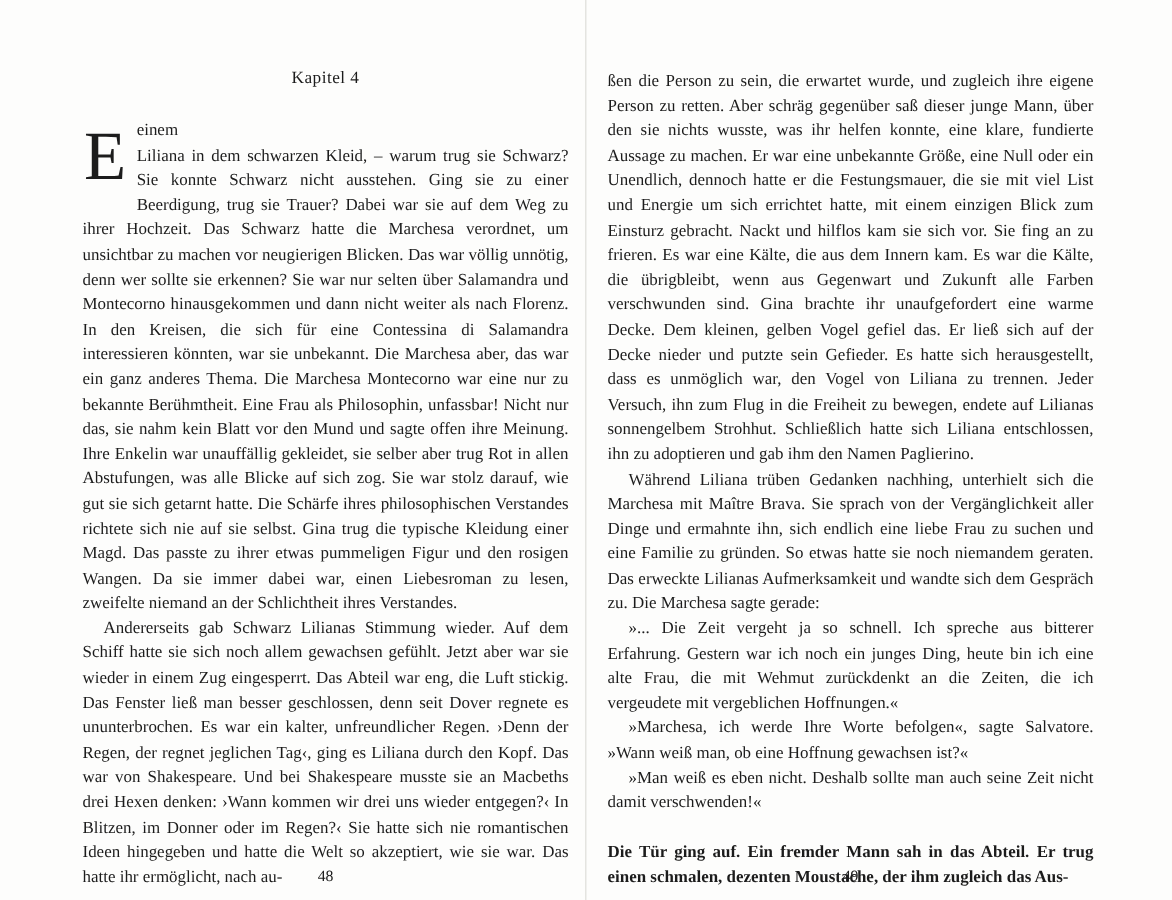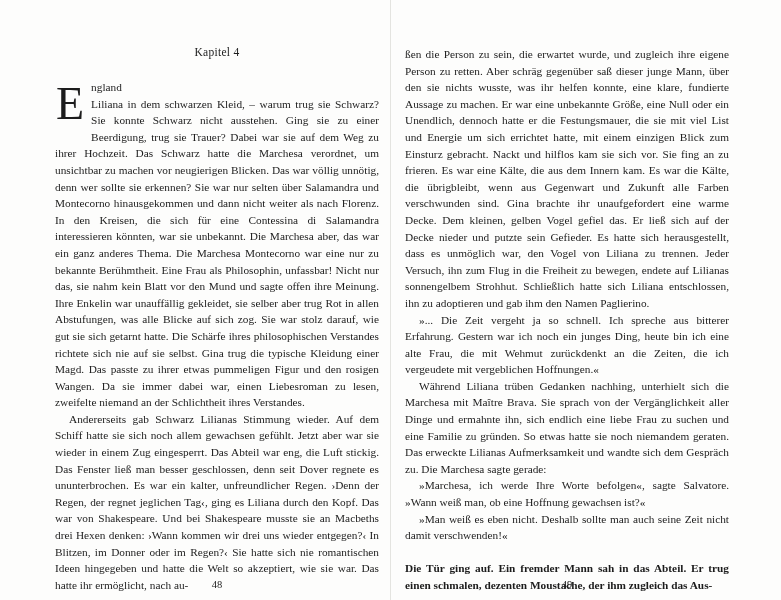--- a/index.html
+++ b/index.html
@@ -50,35 +50,35 @@
 </head>
 <body>
 
 <div class="spread">
 
   <div class="page page-left">
     <div class="text-block">
       <div class="chapter-heading">Kapitel 4</div>
       <p class="para">
         <span class="dropcap">E</span>
-        <span class="firstline">ngland</span>
+        <span class="firstline">einem</span>
         <span>Liliana in dem schwarzen Kleid, – warum trug sie Schwarz? Sie konnte Schwarz nicht ausstehen. Ging sie zu einer Beerdigung, trug sie Trauer? Dabei war sie auf dem Weg zu ihrer Hochzeit. Das Schwarz hatte die Marchesa verordnet, um unsichtbar zu machen vor neugierigen Blicken. Das war völlig unnötig, denn wer sollte sie erkennen? Sie war nur selten über Salamandra und Montecorno hinausgekommen und dann nicht weiter als nach Florenz. In den Kreisen, die sich für eine Contessina di Salamandra interessieren könnten, war sie unbekannt. Die Marchesa aber, das war ein ganz anderes Thema. Die Marchesa Montecorno war eine nur zu bekannte Berühmtheit. Eine Frau als Philosophin, unfassbar! Nicht nur das, sie nahm kein Blatt vor den Mund und sagte offen ihre Meinung. Ihre Enkelin war unauffällig gekleidet, sie selber aber trug Rot in allen Abstufungen, was alle Blicke auf sich zog. Sie war stolz darauf, wie gut sie sich getarnt hatte. Die Schärfe ihres philosophischen Verstandes richtete sich nie auf sie selbst. Gina trug die typische Kleidung einer Magd. Das passte zu ihrer etwas pummeligen Figur und den rosigen Wangen. Da sie immer dabei war, einen Liebesroman zu lesen, zweifelte niemand an der Schlichtheit ihres Verstandes.</span>
       </p>
       <p class="para indent">Andererseits gab Schwarz Lilianas Stimmung wieder. Auf dem Schiff hatte sie sich noch allem gewachsen gefühlt. Jetzt aber war sie wieder in einem Zug eingesperrt. Das Abteil war eng, die Luft stickig. Das Fenster ließ man besser geschlossen, denn seit Dover regnete es ununterbrochen. Es war ein kalter, unfreundlicher Regen. ›Denn der Regen, der regnet jeglichen Tag‹, ging es Liliana durch den Kopf. Das war von Shakespeare. Und bei Shakespeare musste sie an Macbeths drei Hexen denken: ›Wann kommen wir drei uns wieder entgegen?‹ In Blitzen, im Donner oder im Regen?‹ Sie hatte sich nie romantischen Ideen hingegeben und hatte die Welt so akzeptiert, wie sie war. Das hatte ihr ermöglicht, nach au-</p>
     </div>
     <div class="page-number">48</div>
   </div>
 
   <div class="divider"></div>
 
   <div class="page page-right">
     <div class="text-block">
       <p class="para">ßen die Person zu sein, die erwartet wurde, und zugleich ihre eigene Person zu retten. Aber schräg gegenüber saß dieser junge Mann, über den sie nichts wusste, was ihr helfen konnte, eine klare, fundierte Aussage zu machen. Er war eine unbekannte Größe, eine Null oder ein Unendlich, dennoch hatte er die Festungsmauer, die sie mit viel List und Energie um sich errichtet hatte, mit einem einzigen Blick zum Einsturz gebracht. Nackt und hilflos kam sie sich vor. Sie fing an zu frieren. Es war eine Kälte, die aus dem Innern kam. Es war die Kälte, die übrigbleibt, wenn aus Gegenwart und Zukunft alle Farben verschwunden sind. Gina brachte ihr unaufgefordert eine warme Decke. Dem kleinen, gelben Vogel gefiel das. Er ließ sich auf der Decke nieder und putzte sein Gefieder. Es hatte sich herausgestellt, dass es unmöglich war, den Vogel von Liliana zu trennen. Jeder Versuch, ihn zum Flug in die Freiheit zu bewegen, endete auf Lilianas sonnengelbem Strohhut. Schließlich hatte sich Liliana entschlossen, ihn zu adoptieren und gab ihm den Namen Paglierino.</p>
+      <p class="para indent">Während Liliana trüben Gedanken nachhing, unterhielt sich die Marchesa mit Maître Brava. Sie sprach von der Vergänglichkeit aller Dinge und ermahnte ihn, sich endlich eine liebe Frau zu suchen und eine Familie zu gründen. So etwas hatte sie noch niemandem geraten. Das erweckte Lilianas Aufmerksamkeit und wandte sich dem Gespräch zu. Die Marchesa sagte gerade:</p>
       <p class="para indent">»... Die Zeit vergeht ja so schnell. Ich spreche aus bitterer Erfahrung. Gestern war ich noch ein junges Ding, heute bin ich eine alte Frau, die mit Wehmut zurückdenkt an die Zeiten, die ich vergeudete mit vergeblichen Hoffnungen.«</p>
-      <p class="para indent">Während Liliana trüben Gedanken nachhing, unterhielt sich die Marchesa mit Maître Brava. Sie sprach von der Vergänglichkeit aller Dinge und ermahnte ihn, sich endlich eine liebe Frau zu suchen und eine Familie zu gründen. So etwas hatte sie noch niemandem geraten. Das erweckte Lilianas Aufmerksamkeit und wandte sich dem Gespräch zu. Die Marchesa sagte gerade:</p>
       <p class="para indent">»Marchesa, ich werde Ihre Worte befolgen«, sagte Salvatore. »Wann weiß man, ob eine Hoffnung gewachsen ist?«</p>
       <p class="para indent">»Man weiß es eben nicht. Deshalb sollte man auch seine Zeit nicht damit verschwenden!«</p>
       <p class="para scene-break">Die Tür ging auf. Ein fremder Mann sah in das Abteil. Er trug einen schmalen, dezenten Moustache, der ihm zugleich das Aus-</p>
     </div>
     <div class="page-number">49</div>
   </div>
 
 </div>
 
 </body></html>

